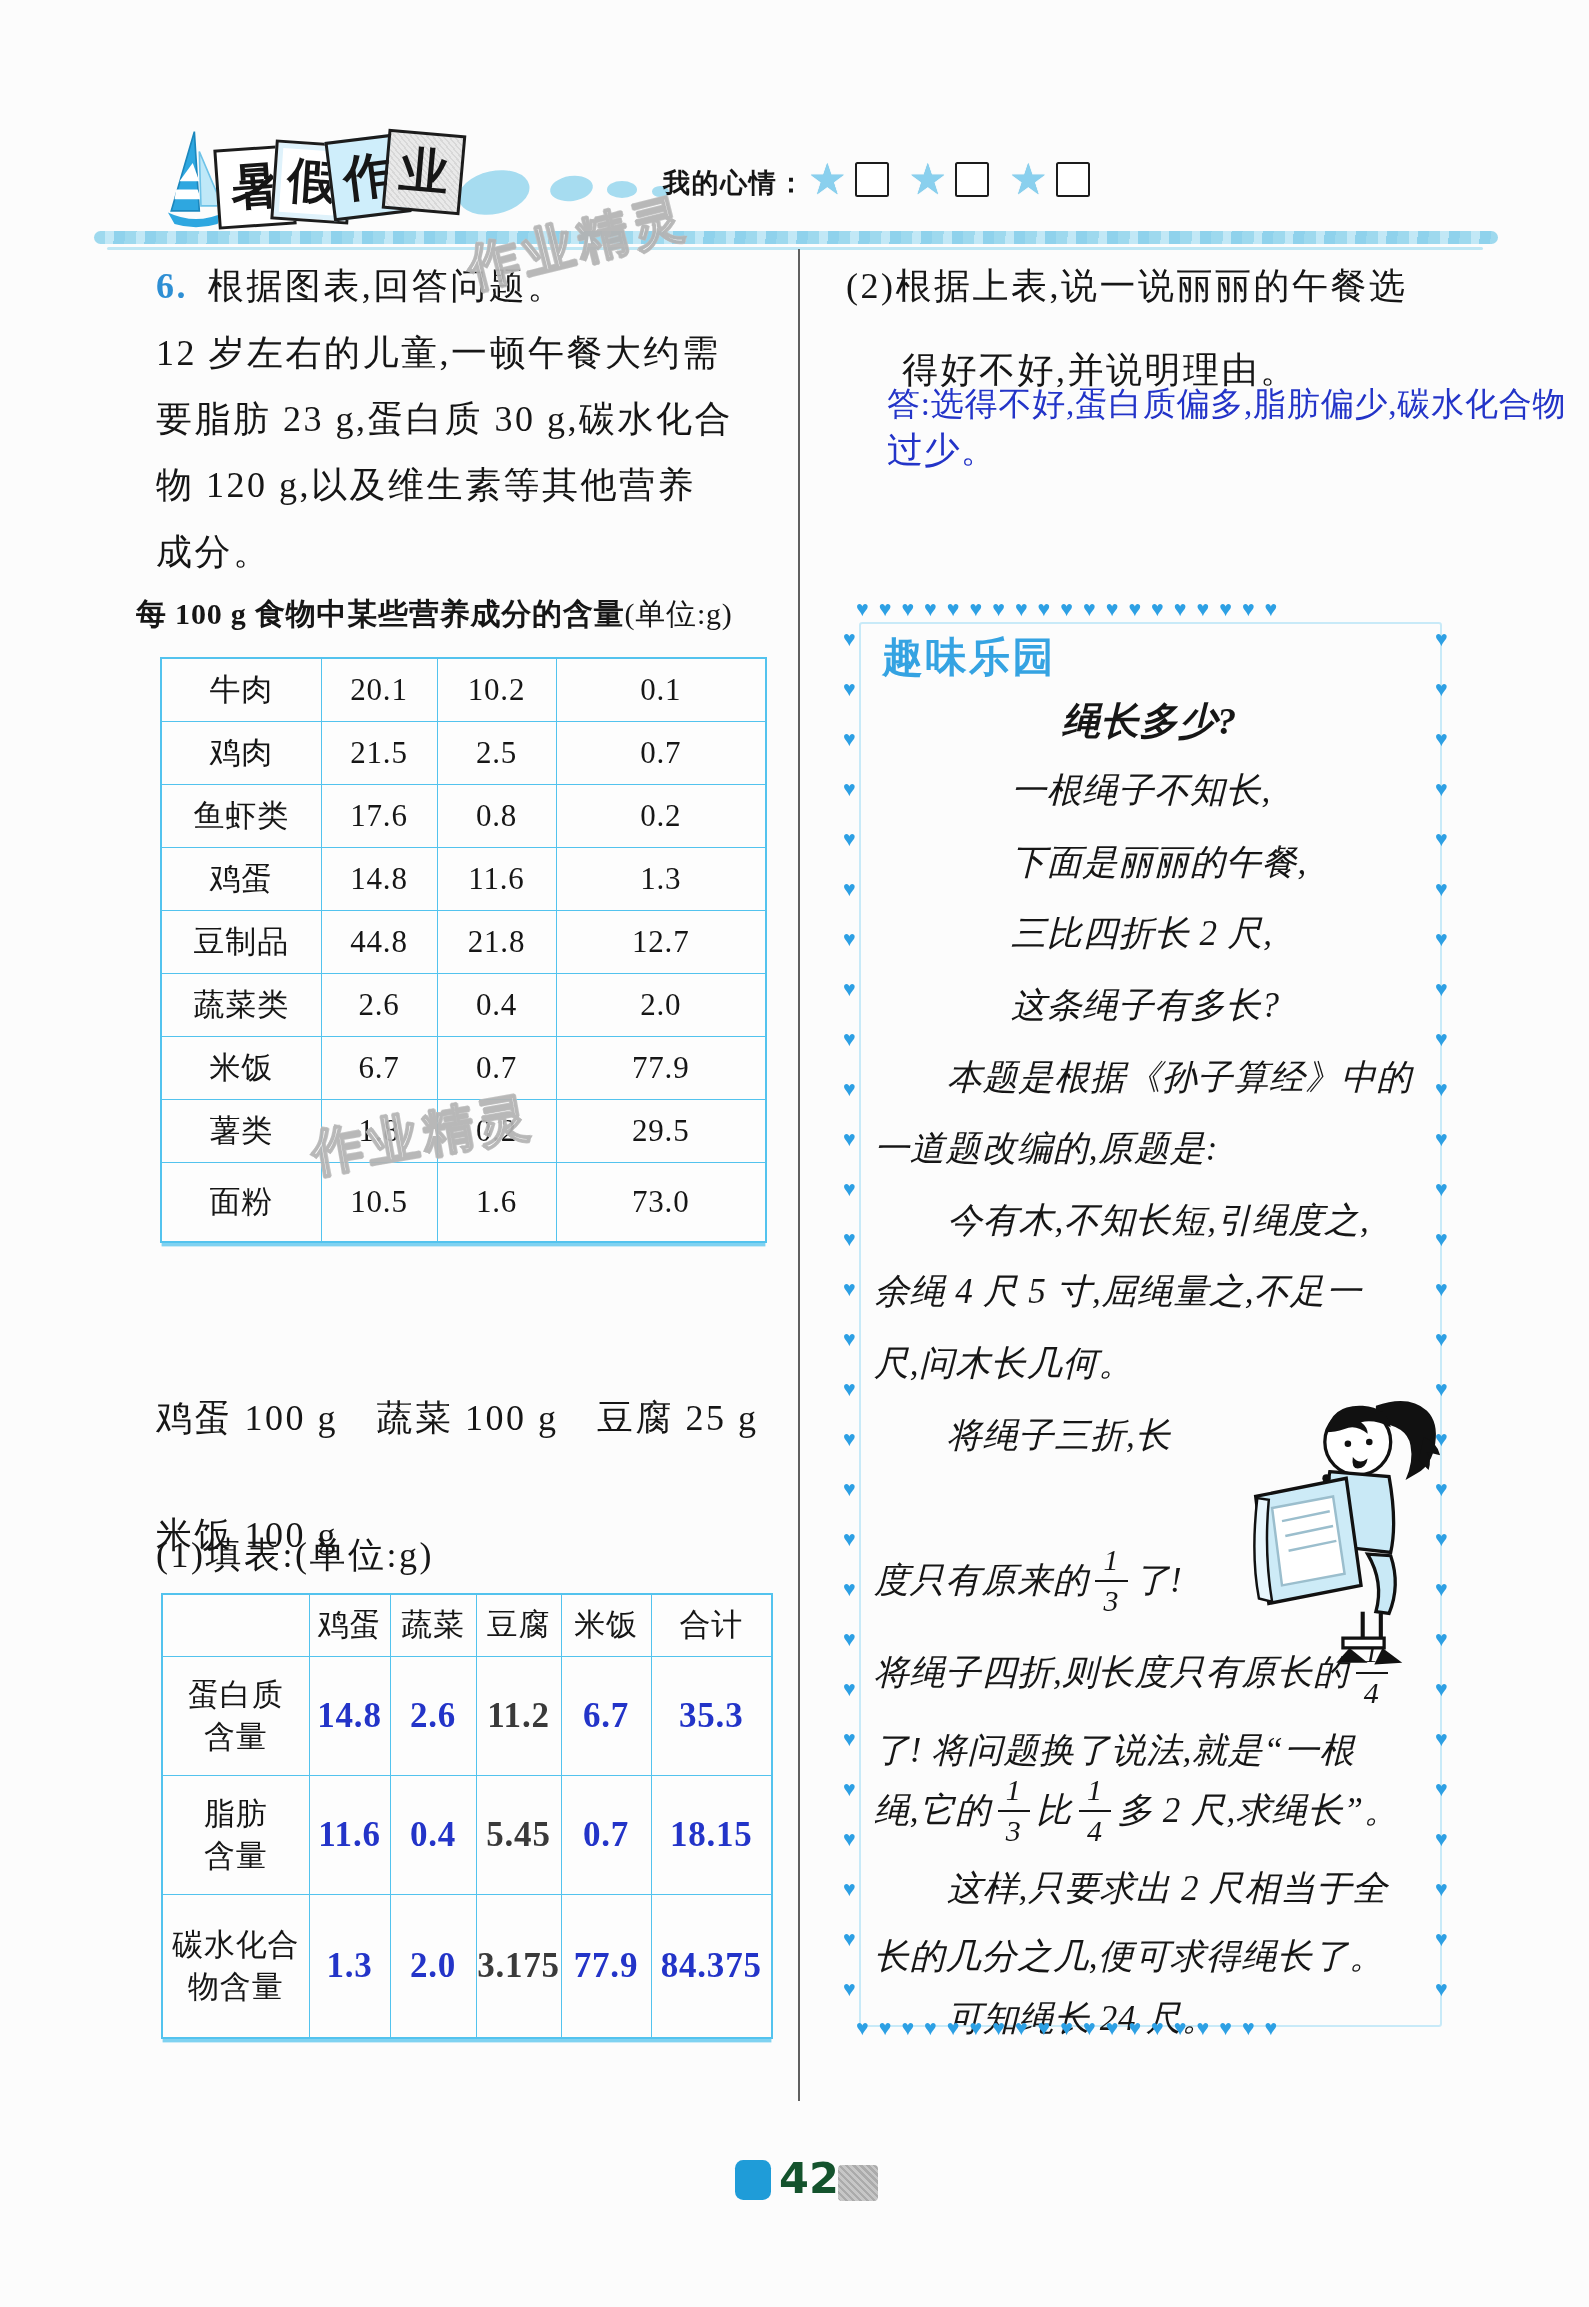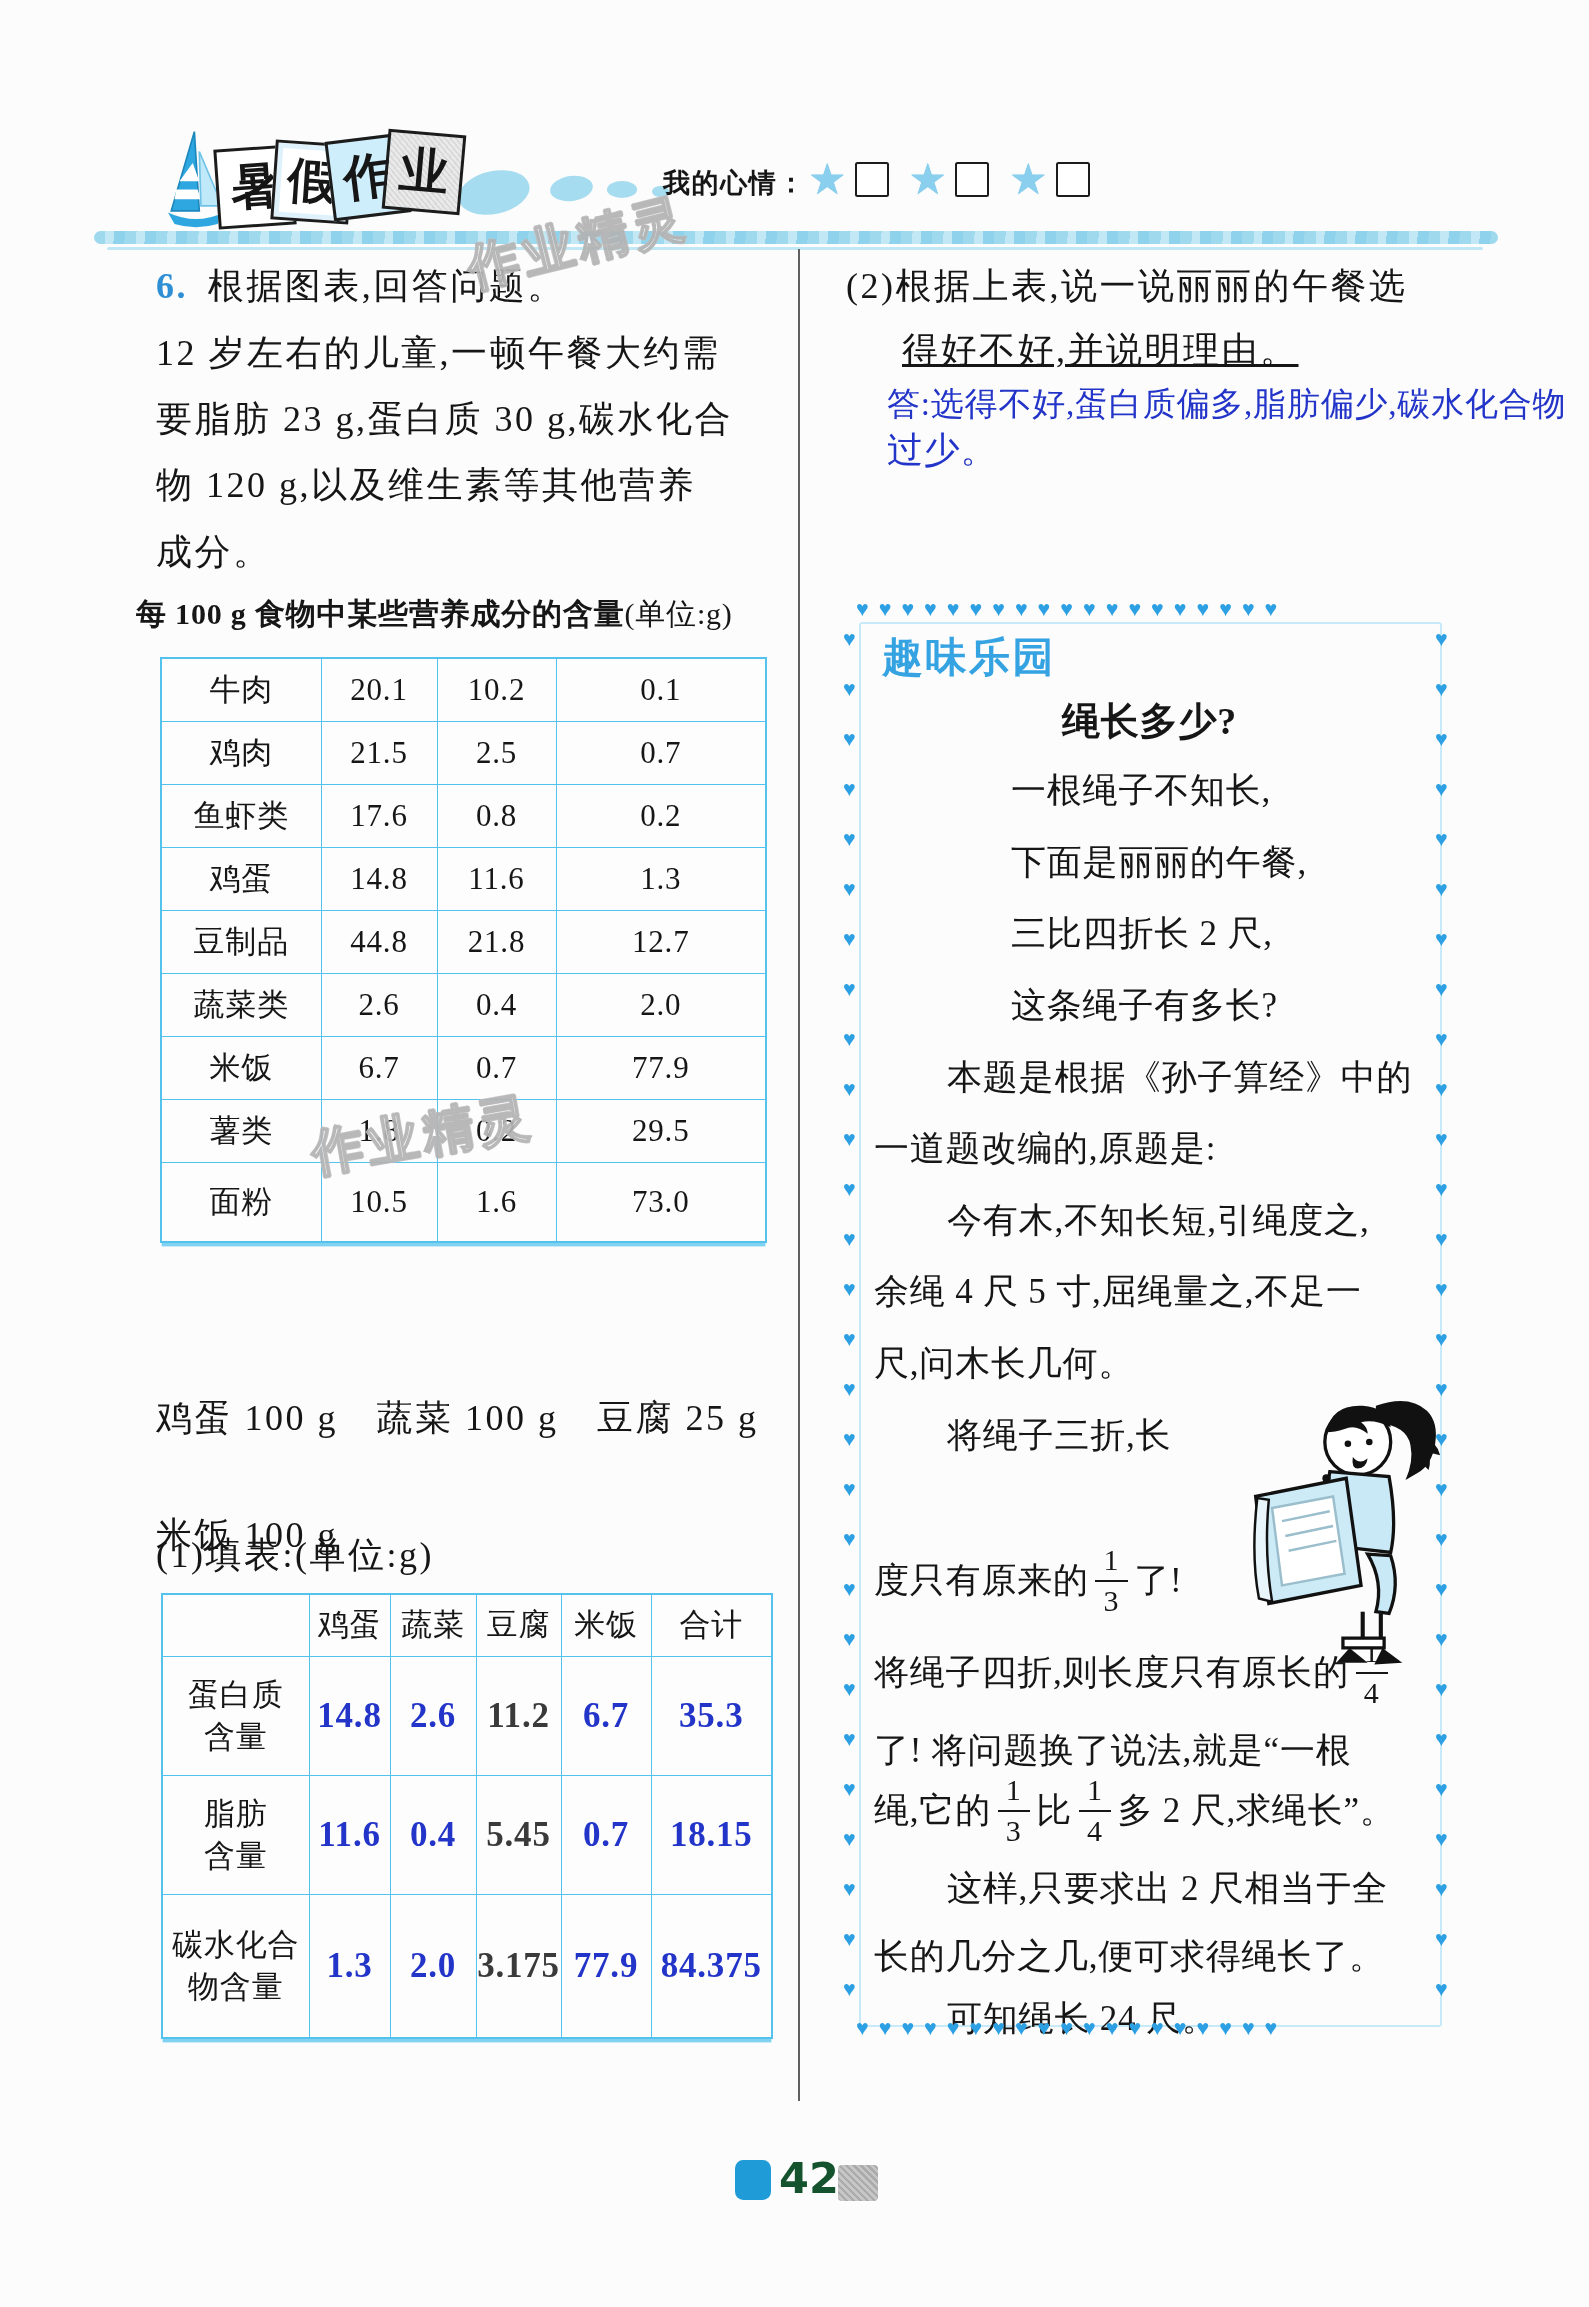--- a/index.html
+++ b/index.html
@@ -53,21 +53,21 @@
   .divider{position:absolute;left:798px;top:249px;width:1.6px;height:1852px;background:#606060;}
   
   .fun-inner{position:absolute;left:859px;top:622px;width:579px;height:1401px;border:2.5px solid #c8eaf8;border-radius:3.3px;}
   .hearts{position:absolute;color:#2da0e4;font-size:21.4px;line-height:1;z-index:1;white-space:nowrap;}
   .hearts-top{left:856px;top:599px;width:589px;letter-spacing:10px;overflow:hidden;}
   .hearts-bottom{left:856px;top:2018px;width:589px;letter-spacing:10px;overflow:hidden;}
   .hearts-left,.hearts-right{writing-mode:vertical-rl;text-orientation:upright;height:1376px;letter-spacing:26px;overflow:hidden;}
   .hearts-left{left:838px;top:627px;}
   .hearts-right{left:1430px;top:627px;}
   .fun-label{position:absolute;left:882px;top:630px;font-size:41px;font-weight:700;color:#35a3e2;letter-spacing:2.5px;z-index:2;}
-  .bline{position:absolute;font-size:35px;letter-spacing:0.8px;white-space:nowrap;display:flex;align-items:center;}
+  .bline{position:absolute;font-size:35px;letter-spacing:0.8px;white-space:nowrap;display:flex;align-items:center;font-style:italic;}
   .btitle{font-weight:700;font-size:38px;}
   .frac{display:inline-flex;flex-direction:column;align-items:center;line-height:1;margin:0 6.6px;vertical-align:middle;}
   .frac .num{font-size:30px;border-bottom:2.5px solid #161616;padding:0 8.2px 4.1px;}
   .frac .den{font-size:30px;padding-top:4.1px;}
   
   .foot-blue{position:absolute;left:735px;top:2160px;width:36px;height:40px;background:#1f9cd8;border-radius:8.2px;}
   .foot-gray{position:absolute;left:838px;top:2165px;width:40px;height:36px;border-radius:4.1px;
       background:repeating-linear-gradient(45deg,#ababab 0 2.5px,#c7c7c7 2.5px 5px);}
   .foot-num{position:absolute;left:779px;top:2153px;font-size:43px;font-weight:700;
       font-family:"DejaVu Sans","Liberation Sans",sans-serif;color:#14532d;}
@@ -258,21 +258,21 @@
       <td class="val v-black">3.175</td>
       <td class="val v-blue">77.9</td>
       <td class="val v-blue">84.375</td>
     </tr>
   </tbody>
     </table>
 
   <div class="divider"></div>
 
   <div class="line" style="left:846px;top:262px;">(2)根据上表,说一说丽丽的午餐选</div>
-  <div class="line" style="left:902px;top:326px;text-decoration:underline;">得好不好,并说明理由。</div>
+  <div class="line" style="left:902px;top:346px;">得好不好,并说明理由。</div>
   <div class="line blue" style="left:887px;top:382px;font-size:33px;letter-spacing:0.8px;">
     <span>答:</span><span>选得不好,蛋白质偏多,脂肪偏少,碳水化合物</span>
   </div>
   <div class="line blue" style="left:887px;top:426px;font-size:36px;letter-spacing:0.8px;">过少。</div>
 
   <div class="fun-inner"></div>
   <div class="hearts hearts-top">♥♥♥♥♥♥♥♥♥♥♥♥♥♥♥♥♥♥♥</div>
   <div class="hearts hearts-bottom">♥♥♥♥♥♥♥♥♥♥♥♥♥♥♥♥♥♥♥</div>
   <div class="hearts hearts-left">♥♥♥♥♥♥♥♥♥♥♥♥♥♥♥♥♥♥♥♥♥♥♥♥♥♥♥♥</div>
   <div class="hearts hearts-right">♥♥♥♥♥♥♥♥♥♥♥♥♥♥♥♥♥♥♥♥♥♥♥♥♥♥♥♥</div>

